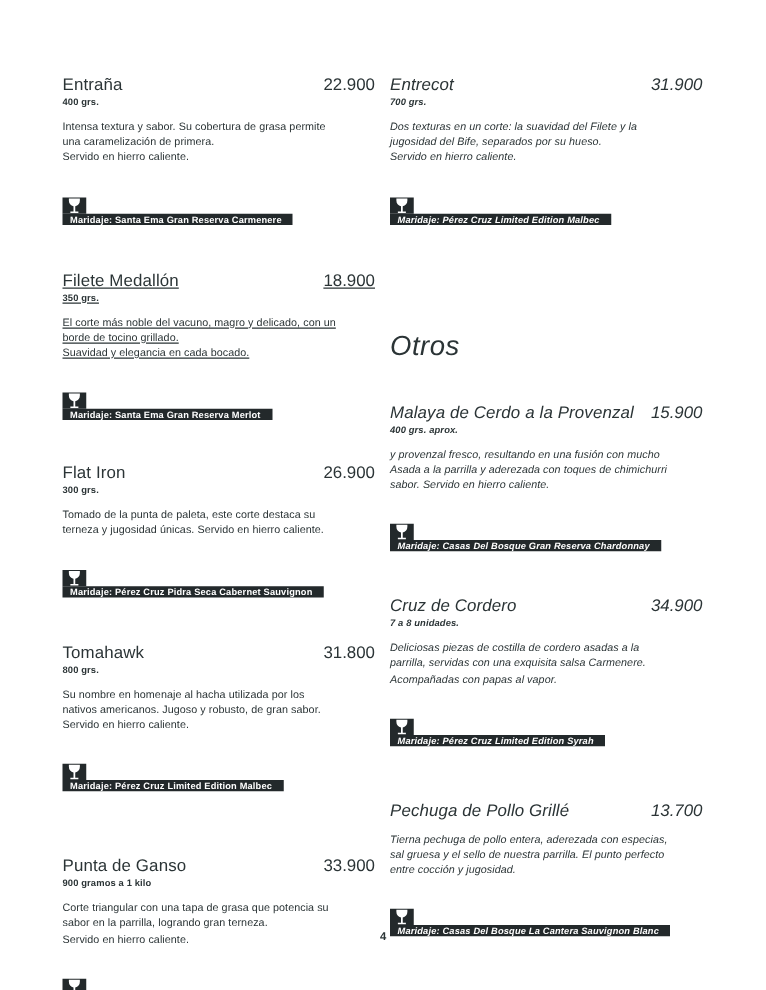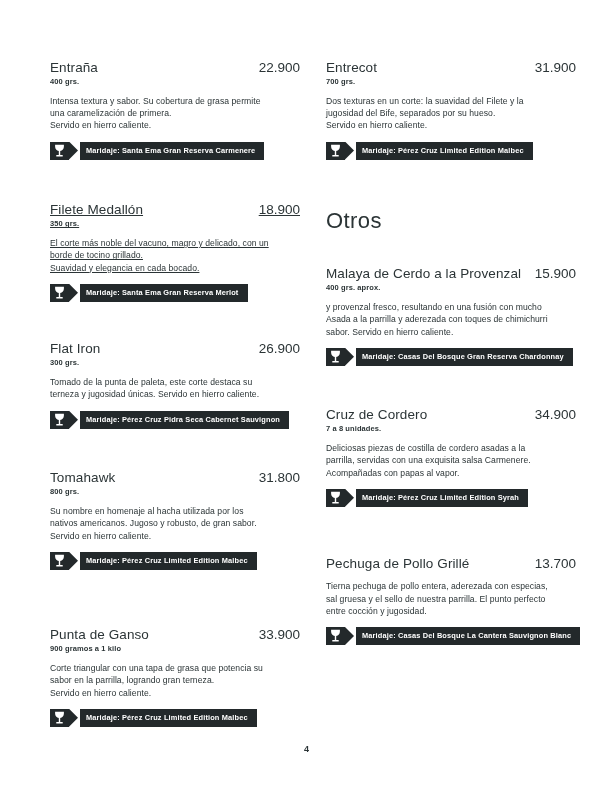--- a/index.html
+++ b/index.html
@@ -25,21 +25,21 @@
     top: 60px;
     left: 0;
     width: 613px;
   }
   .col {
     position: absolute;
     top: 0;
     width: 250px;
   }
   .col-left  { left: 50px; }
-  .col-right { left: 326px; }
+  .col-right { left: 312px; font-style: italic; }
 
   
   .section-heading {
     font-size: 22px;
     font-weight: 300;
     letter-spacing: 0.4px;
     color: #2b3436;
     margin: 0;
     line-height: 1;
   }
@@ -79,22 +79,23 @@
     color: #2b3436;
     margin-top: 9px;
     letter-spacing: 0.05px;
   }
   .item-desc div { white-space: nowrap; }
 
   
   .pairing {
     display: inline-flex;
     align-items: stretch;
-    margin-top: 10px;
+    margin-top: 26px;
     height: 18px;
+    flex-direction: column;
   }
   .pairing-icon {
     background: #23292b;
     width: 19px;
     display: flex;
     align-items: center;
     justify-content: center;
     flex: none;
   }
   .pairing-icon svg { display: block; }
@@ -235,21 +236,21 @@
           </div><div class="pairing">
             <div class="pairing-icon">
               <svg width="11" height="13" viewBox="0 0 11 13" aria-hidden="true">
                 <path d="M1.1 0.7 H9.9 L9.9 2.4 C9.9 4.9 8.4 6.6 6.2 6.95 L6.2 11.1 L8.7 11.1 L8.7 12.4 L2.3 12.4 L2.3 11.1 L4.8 11.1 L4.8 6.95 C2.6 6.6 1.1 4.9 1.1 2.4 Z" fill="#ffffff"></path>
               </svg>
             </div>
             <div class="pairing-notch"></div>
             <div class="pairing-gap"></div>
             <div class="pairing-text">Maridaje: Pérez Cruz Limited Edition Malbec</div>
           </div></div>
-        <h2 class="section-heading" style="margin-top: 49px;">Otros</h2>
+        <h2 class="section-heading" style="margin-top: 90px;">Otros</h2>
         <div class="item" style="margin-top: 34px;"><div class="item-head">
             <span class="item-name">Malaya de Cerdo a la Provenzal</span>
             <span class="item-price">15.900</span>
           </div><div class="item-weight">400 grs. aprox.</div><div class="item-desc">
             <div>y provenzal fresco, resultando en una fusión con mucho</div>
             <div>Asada a la parrilla y aderezada con toques de chimichurri</div>
             <div>sabor. Servido en hierro caliente.</div>
           </div><div class="pairing">
             <div class="pairing-icon">
               <svg width="11" height="13" viewBox="0 0 11 13" aria-hidden="true">

